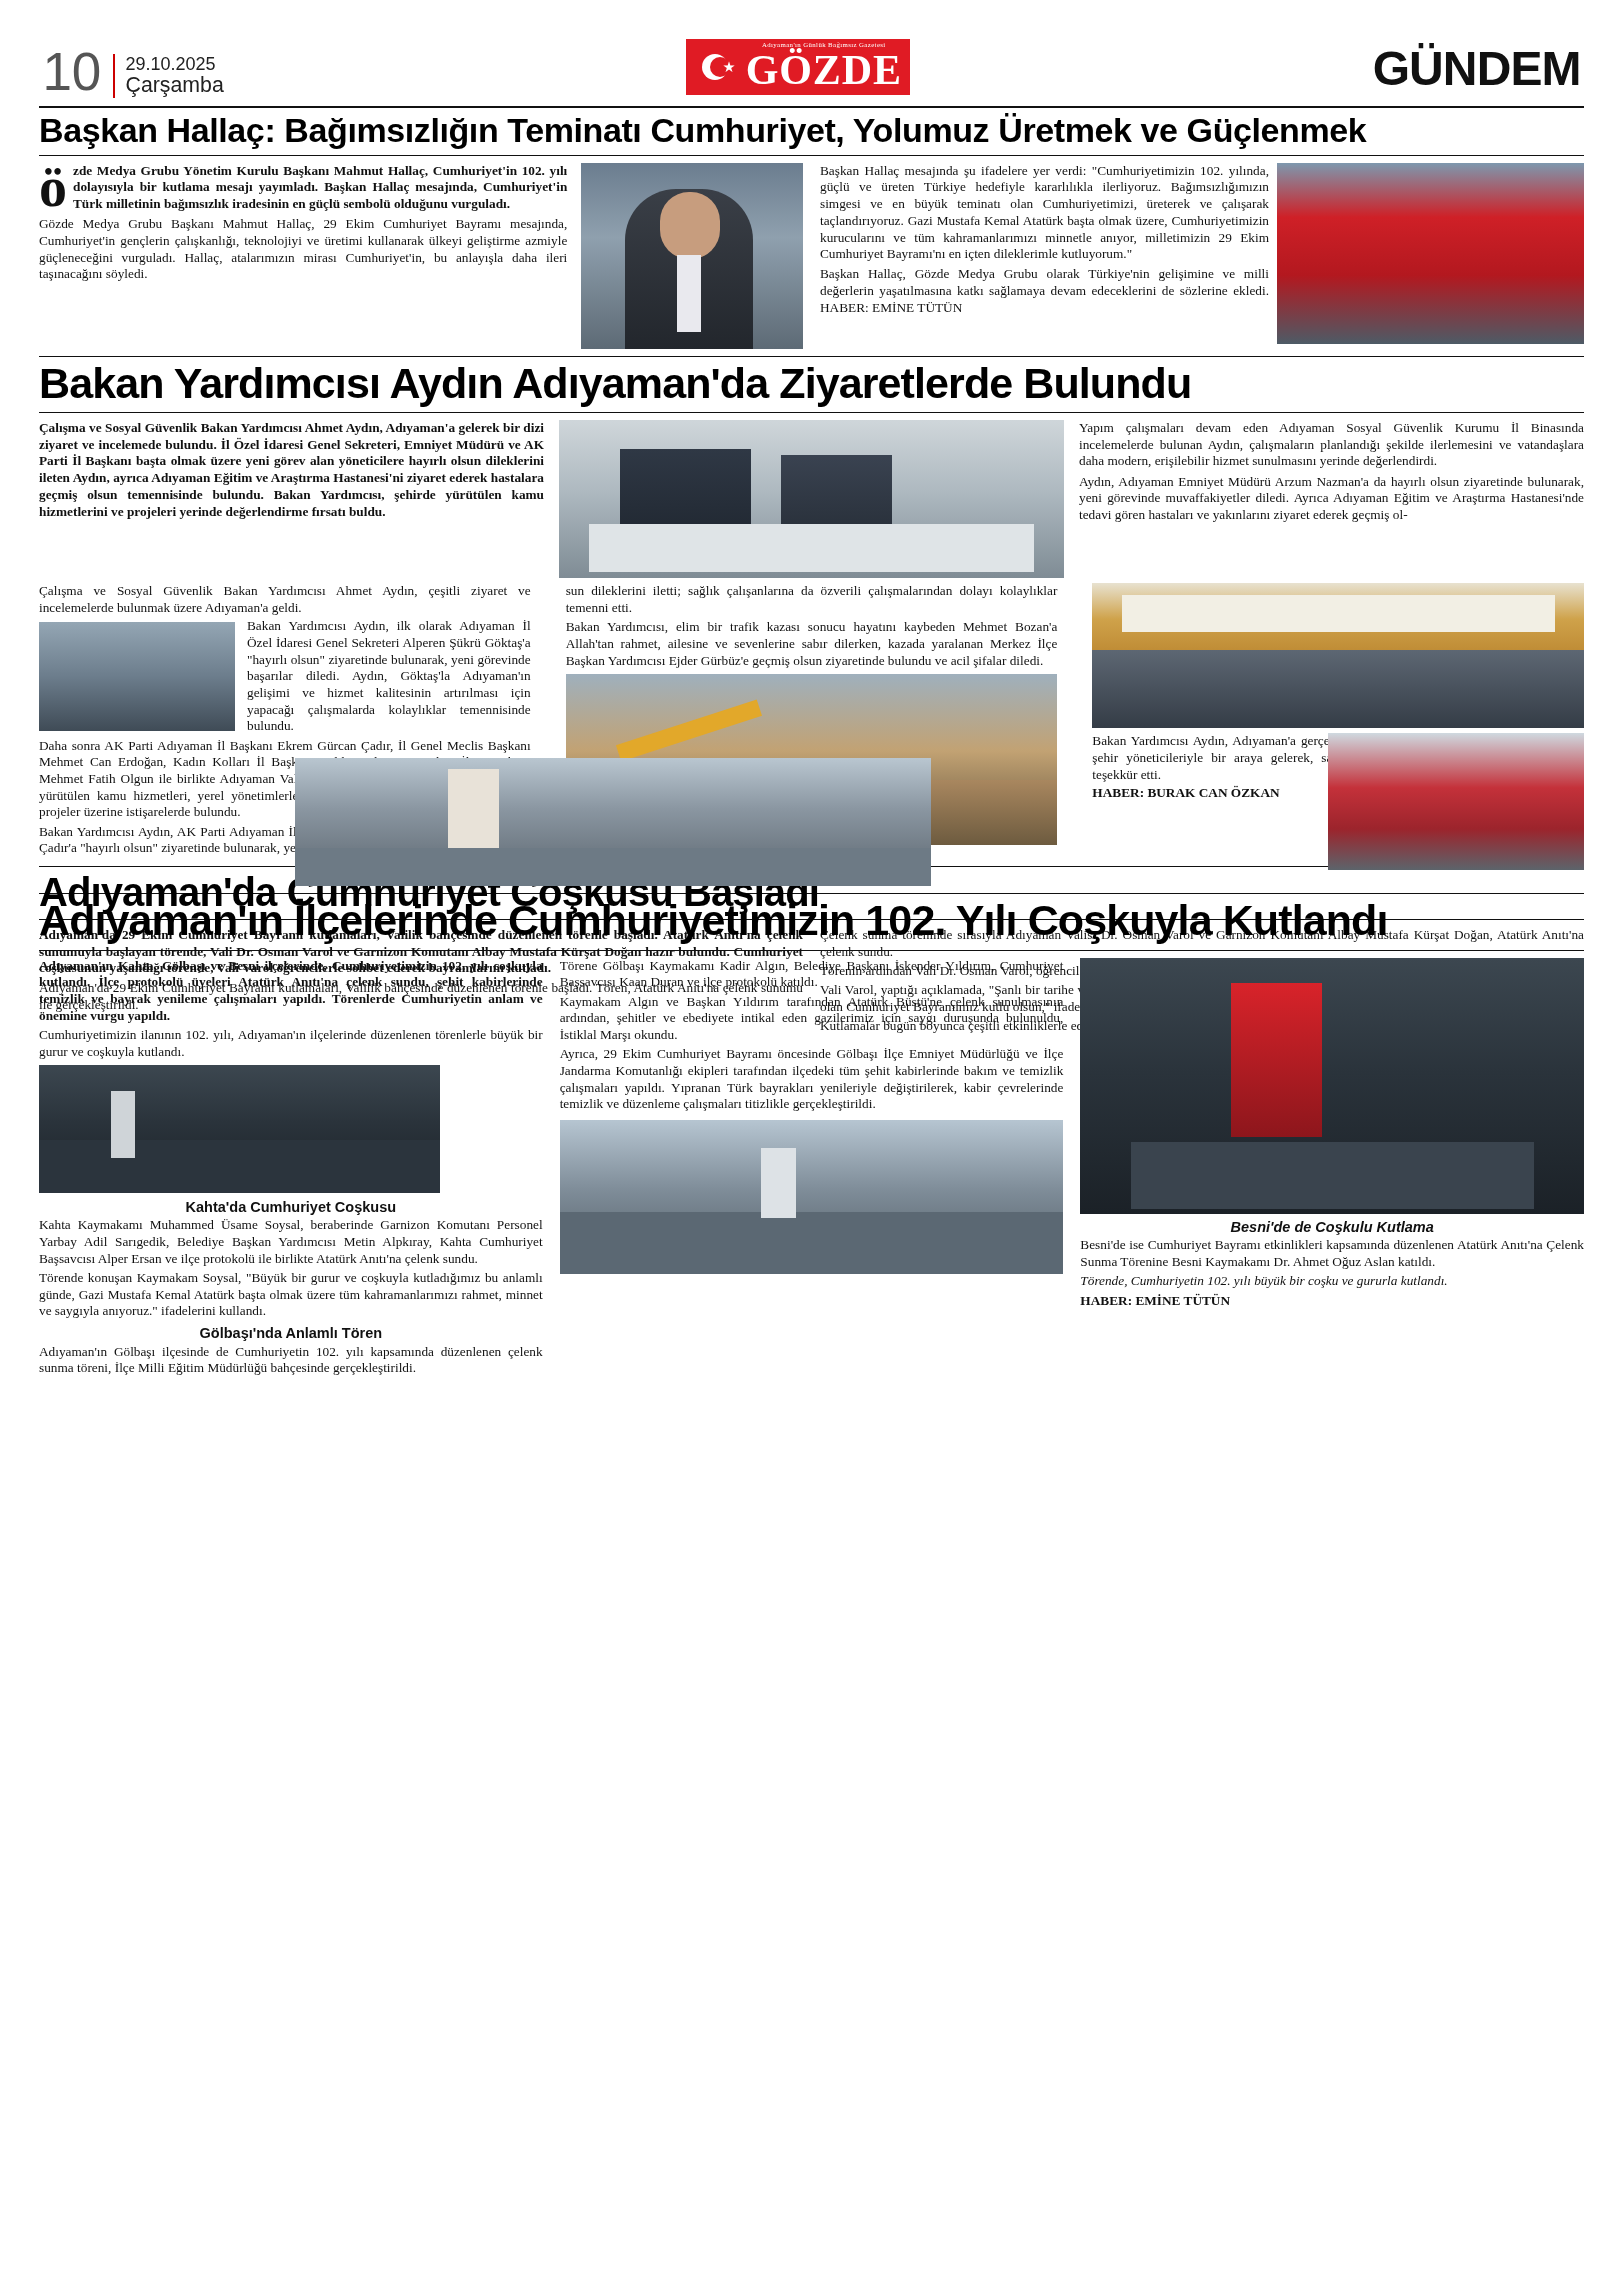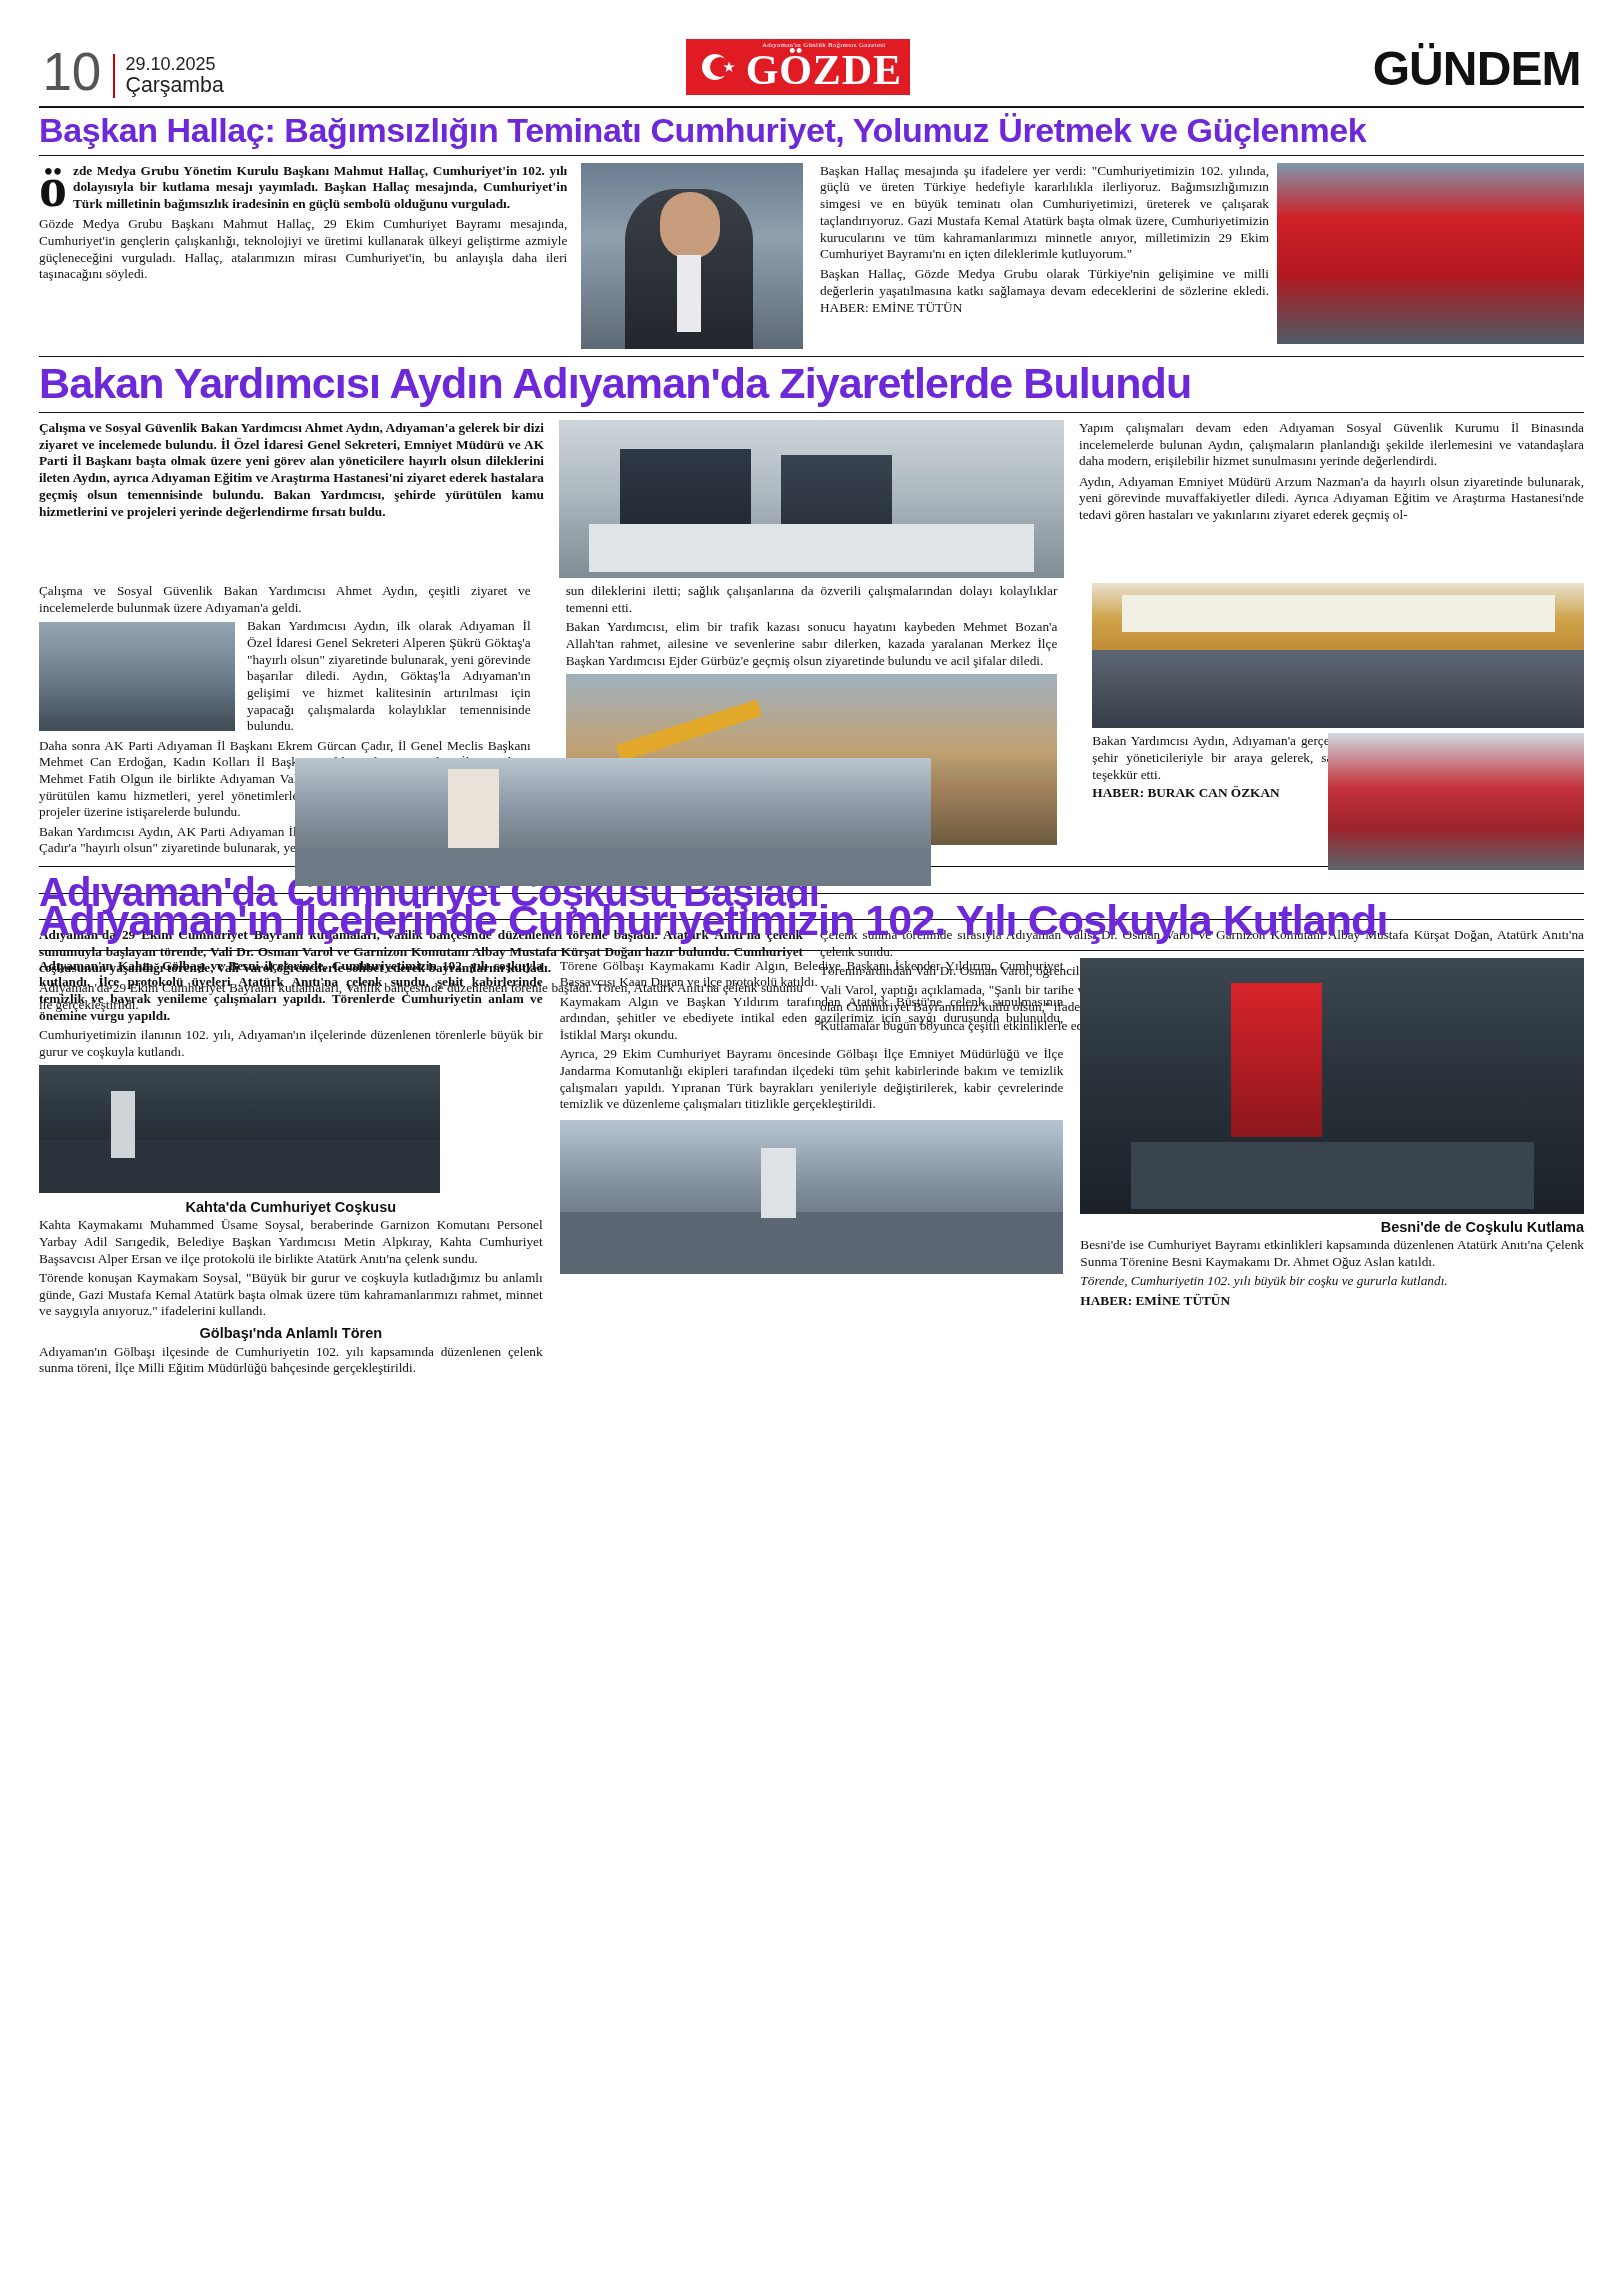--- a/index.html
+++ b/index.html
@@ -71,21 +71,21 @@
     font-family:"Liberation Sans", sans-serif;
     font-size:48px; font-weight:700; letter-spacing:-0.9px; color:#111;
     margin-bottom:1.7px;
   }
 
   .rule-thick { border-top:2.6px solid #111; margin:3.4px 0 0 0; }
 
   
   .headline {
     font-family:"Liberation Sans", sans-serif;
-    font-weight:700; color:#6d28d9;
+    font-weight:700; color:#000000;
     line-height:1.02;
     padding:5.1px 0 6.8px 0;
   }
   .h1-size { font-size:34px; letter-spacing:-0.4px; }
   .h2-size { font-size:43px; letter-spacing:-0.9px; }
   .h3-size { font-size:40px; letter-spacing:-0.9px; }
   .hline { border-bottom:1.7px solid #111; }
 
   .art { margin-bottom:5.1px; }
 
@@ -337,21 +337,21 @@
           <div style="position:absolute;left:0;top:60%;width:100%;height:40%;background:#5b6873;"></div>
           <div style="position:absolute;left:40%;top:18%;width:7%;height:46%;background:#dde2e6;"></div>
         </div>
       </div>
 
       <div style="flex:1;">
         <div class="photo ph-night" style="width:100%;height:256px;">
           <div style="position:absolute;left:30%;top:10%;width:18%;height:60%;background:linear-gradient(180deg,#d8232a,#8d161c);"></div>
           <div style="position:absolute;left:10%;top:72%;width:80%;height:26%;background:#3a444e;"></div>
         </div>
-        <div class="subhead" style="text-align:right;">Besni'de de Coşkulu Kutlama</div>
+        <div class="subhead" style="text-align:center;font-style:italic;">Besni'de de Coşkulu Kutlama</div>
         <p class="body-text">Besni'de ise Cumhuriyet Bayramı etkinlikleri kapsamında düzenlenen Atatürk Anıtı'na Çelenk Sunma Törenine Besni Kaymakamı Dr. Ahmet Oğuz Aslan katıldı.</p>
         <p class="body-text" style="margin-top:2.6px;font-style:italic;">Törende, Cumhuriyetin 102. yılı büyük bir coşku ve gururla kutlandı.</p>
         <p class="body-text byline" style="margin-top:2.6px;">HABER: EMİNE TÜTÜN</p>
       </div>
     </div>
   </div>
 
 </div>
 
 

